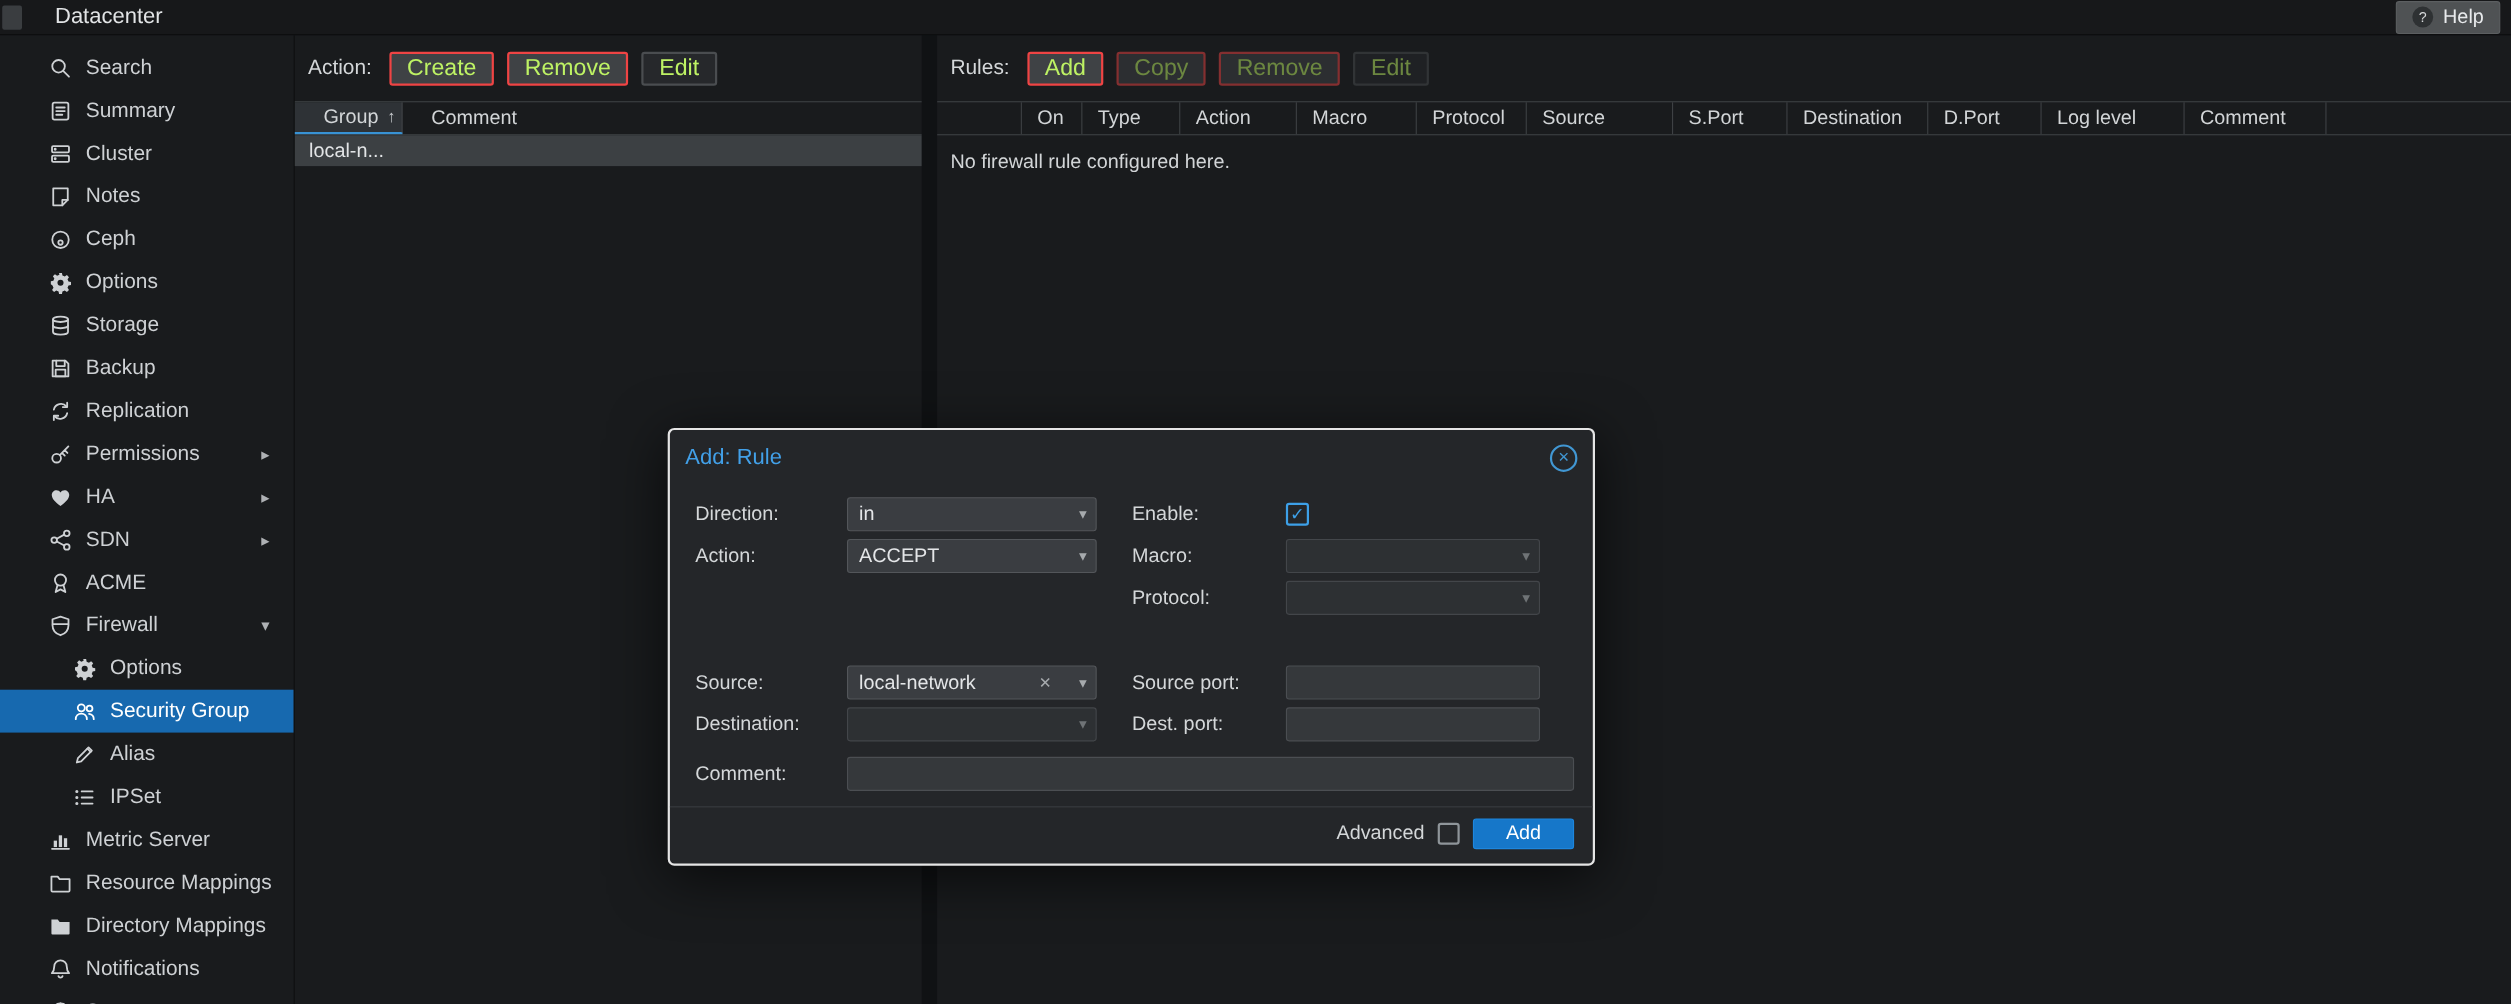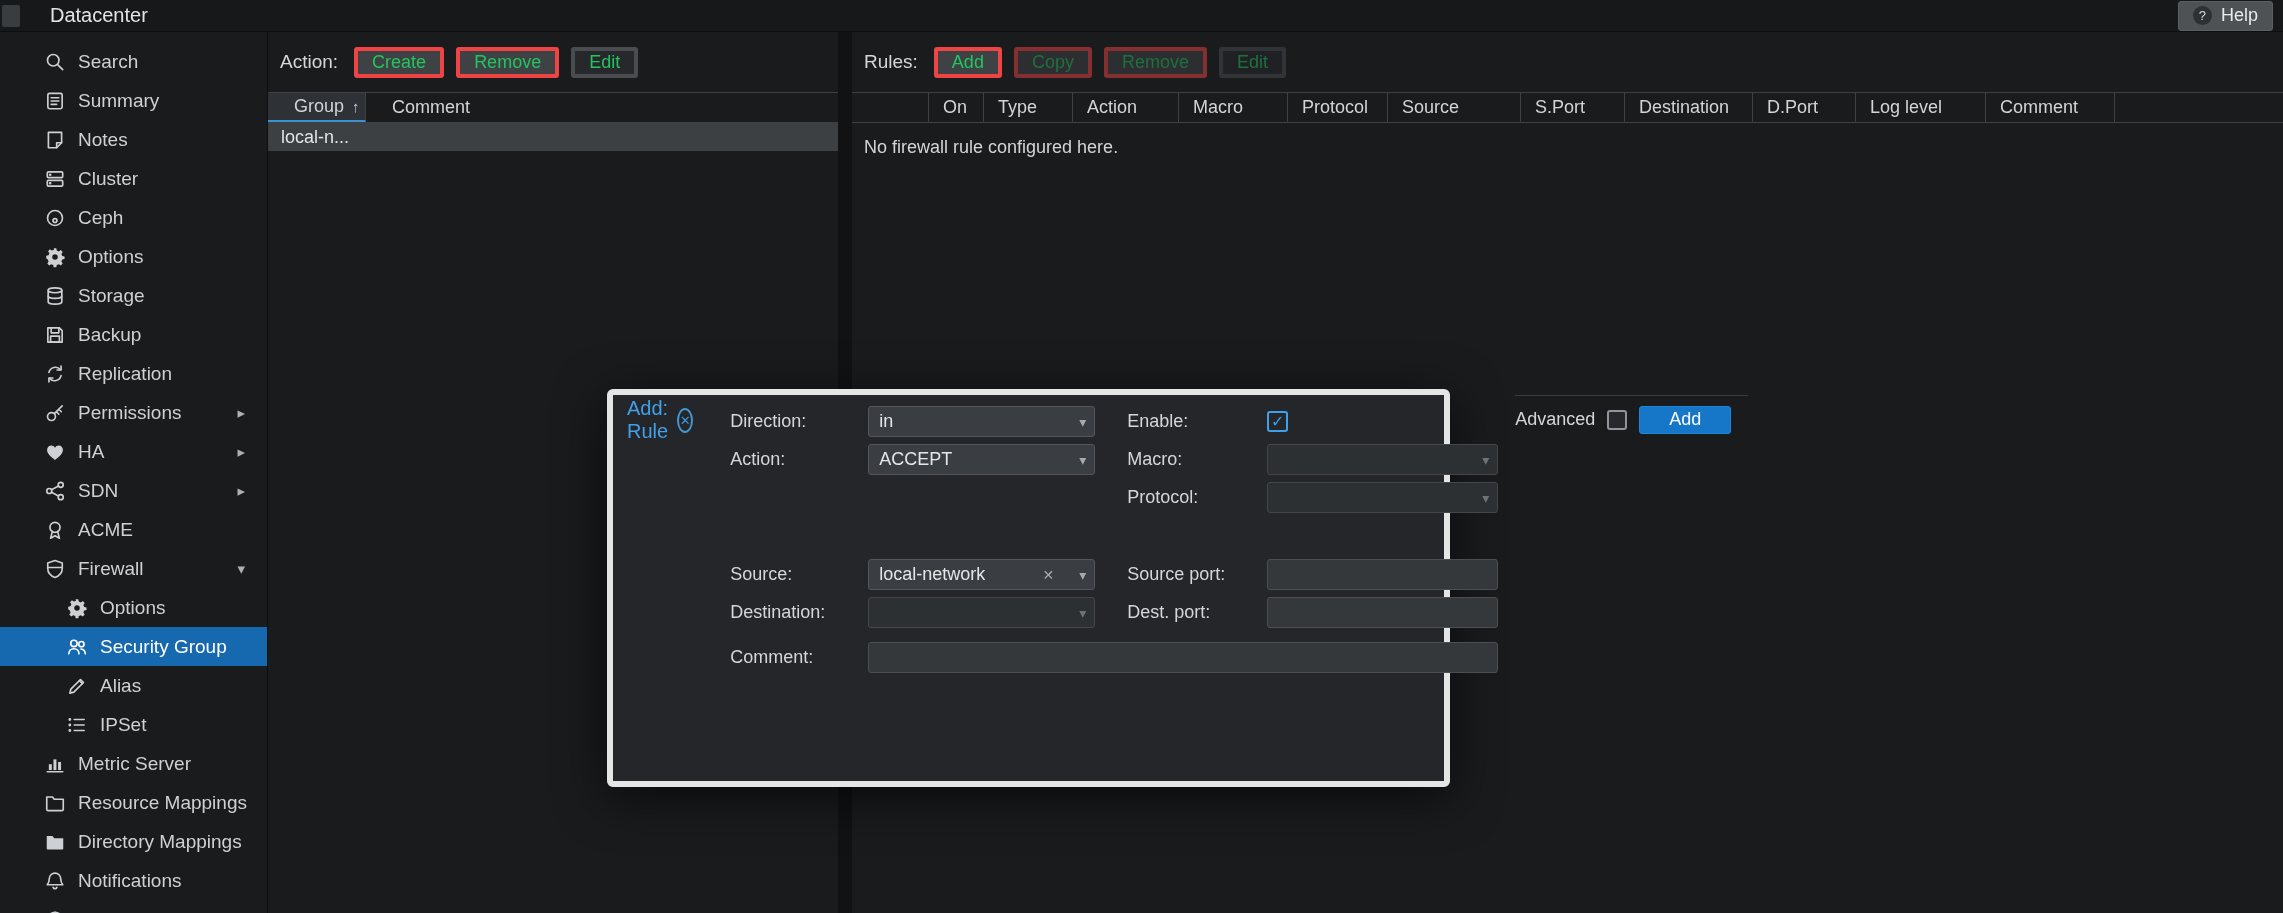--- a/index.html
+++ b/index.html
@@ -52,22 +52,22 @@
   .sicon svg { width: 22px; height: 22px; stroke: currentColor; fill: none; stroke-width: 1.5; stroke-linecap: round; stroke-linejoin: round; }
   .side-item .chev { position: absolute; right: 22px; color: #aeb1b4; font-size: 15px; }
   .chev.right::after { content: "▸"; }
   .chev.down::after { content: "▾"; }
 
   
   .panel { background: #191b1d; display: flex; flex-direction: column; }
   .toolbar { height: 60px; display: flex; align-items: center; gap: 12px; padding: 0 12px; }
   .toolbar-label { font-size: 19px; color: #d4d7d9; margin-right: 4px; }
   .btn {
-    height: 31px; padding: 0 14px; font-size: 18px; font-family: inherit;
-    background: #3f4245; color: #22c55e; border: 4px solid #ef4444;
+    height: 31px; padding: 0 14px; font-size: 21px; font-family: inherit;
+    background: #3f4245; color: #bef264; border: 2px solid #ef4444;
     border-radius: 3px; cursor: pointer;
   }
   .btn.outline { background: #26282b; border-color: #4a4d50; }
   .btn.dim { opacity: 0.5; }
 
   
   .group-panel { width: 570px; flex: 0 0 570px; }
   .grid-header { display: flex; height: 31px; border-top: 1px solid #3e4144; border-bottom: 1px solid #3e4144; }
   .gh-cell {
     display: flex; align-items: center; padding-left: 26px;
@@ -95,23 +95,23 @@
   .c0 { width: 77px; padding-left: 0; } .c1 { width: 55px; } .c2 { width: 89px; }
   .c3 { width: 106px; } .c4 { width: 109px; } .c5 { width: 100px; }
   .c6 { width: 133px; } .c7 { width: 104px; } .c8 { width: 128px; }
   .c9 { width: 103px; } .c10 { width: 130px; } .c11 { width: 129px; }
   .cfill { flex: 1; border-right: none; }
   .rules-empty { margin: 14px 0 0 12px; font-size: 18px; color: #d2d5d7; }
 
   
   .modal {
     position: fixed; left: 607px; top: 389px; width: 843px; height: 398px;
-    background: #242629; border: 6px solid #e5e5e5; border-radius: 6px;
+    background: #242629; border: 2px solid #e5e5e5; border-radius: 6px;
     box-shadow: 0 10px 50px rgba(0,0,0,0.65); z-index: 10;
-    display: flex; flex-direction: row;
+    display: flex; flex-direction: column;
   }
   .modal-header { height: 50px; display: flex; align-items: center; padding: 0 14px; }
   .modal-title { color: #42a0e8; font-size: 20px; }
   .modal-close {
     margin-left: auto; width: 25px; height: 25px; border: 2px solid #4197d3;
     border-radius: 50%; color: #4197d3; font-size: 13px; cursor: pointer;
     display: flex; align-items: center; justify-content: center;
   }
   .modal-close::after { content: "✕"; }
   .modal-body { padding-top: 11px; flex: 1; }
@@ -192,36 +192,36 @@
             <rect x="3.5" y="3" width="13" height="14" rx="1.5"></rect>
             <path d="M6.5 7h7M6.5 10h7M6.5 13h5"></path>
           </svg>
         </span>
       <span>Summary</span>
     </div>
 
     <div class="side-item">
       <span class="sicon">
           <svg viewBox="0 0 20 20">
-            <path d="M4 3h12v9.5L11.5 17H4z"></path>
-            <path d="M11.5 17v-4.5H16"></path>
-          </svg>
-        </span>
-      <span>Notes</span>
-    </div>
-
-    <div class="side-item">
-      <span class="sicon">
-          <svg viewBox="0 0 20 20">
             <rect x="3" y="3.5" width="14" height="5.2" rx="1"></rect>
             <rect x="3" y="11.3" width="14" height="5.2" rx="1"></rect>
             <path d="M5.6 6.1h.01M5.6 13.9h.01" stroke-width="2.4"></path>
           </svg>
         </span>
       <span>Cluster</span>
+    </div>
+
+    <div class="side-item">
+      <span class="sicon">
+          <svg viewBox="0 0 20 20">
+            <path d="M4 3h12v9.5L11.5 17H4z"></path>
+            <path d="M11.5 17v-4.5H16"></path>
+          </svg>
+        </span>
+      <span>Notes</span>
     </div>
 
     <div class="side-item">
       <span class="sicon">
           <svg viewBox="0 0 20 20">
             <circle cx="10" cy="10" r="6.8"></circle>
             <circle cx="10" cy="12.3" r="1.8"></circle>
           </svg>
         </span>
       <span>Ceph</span>

